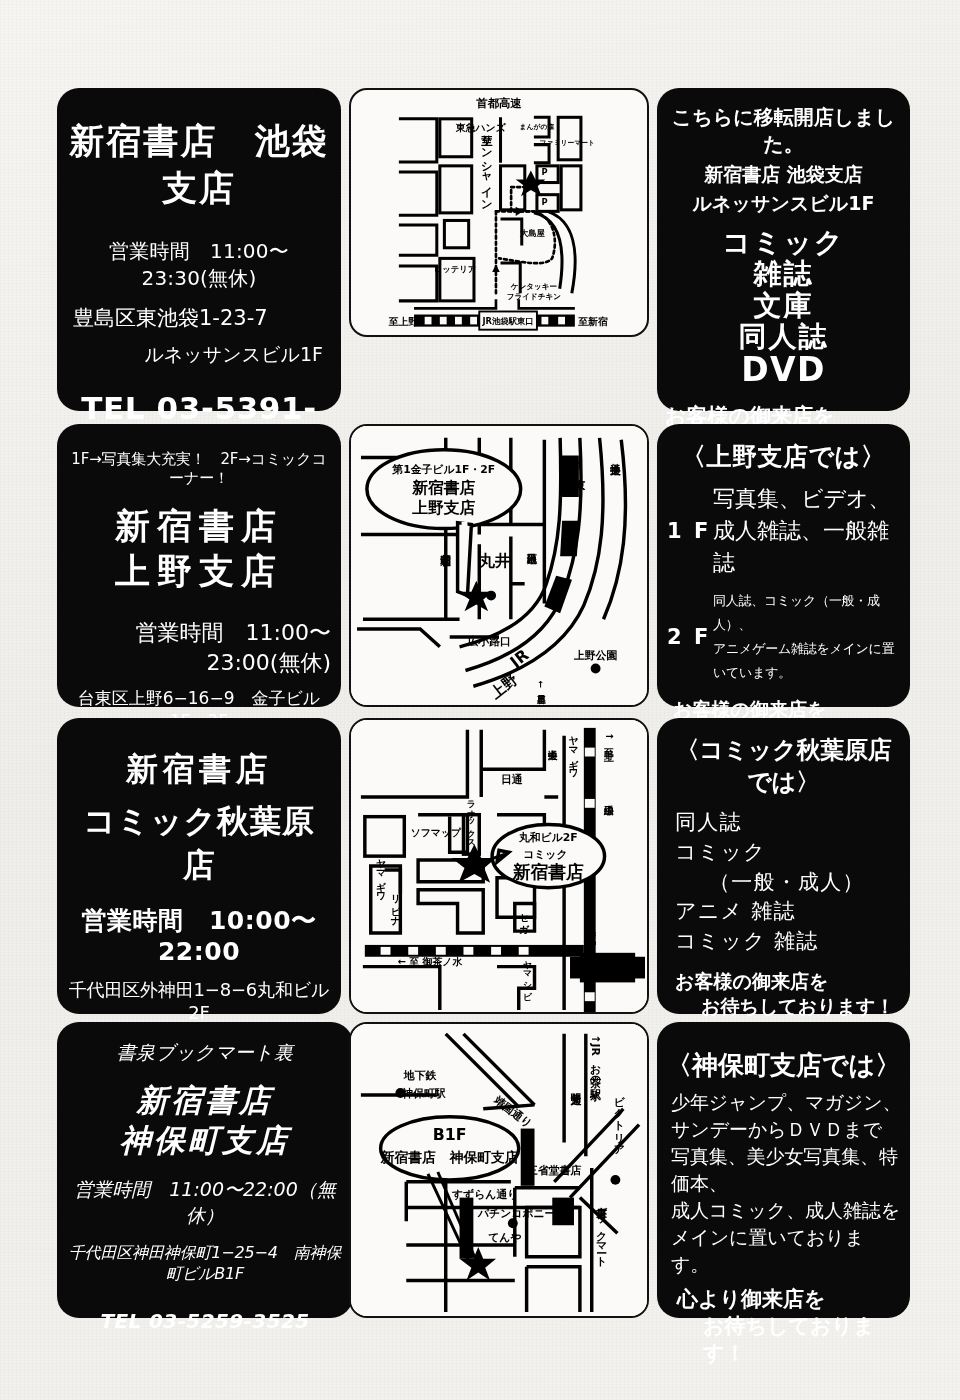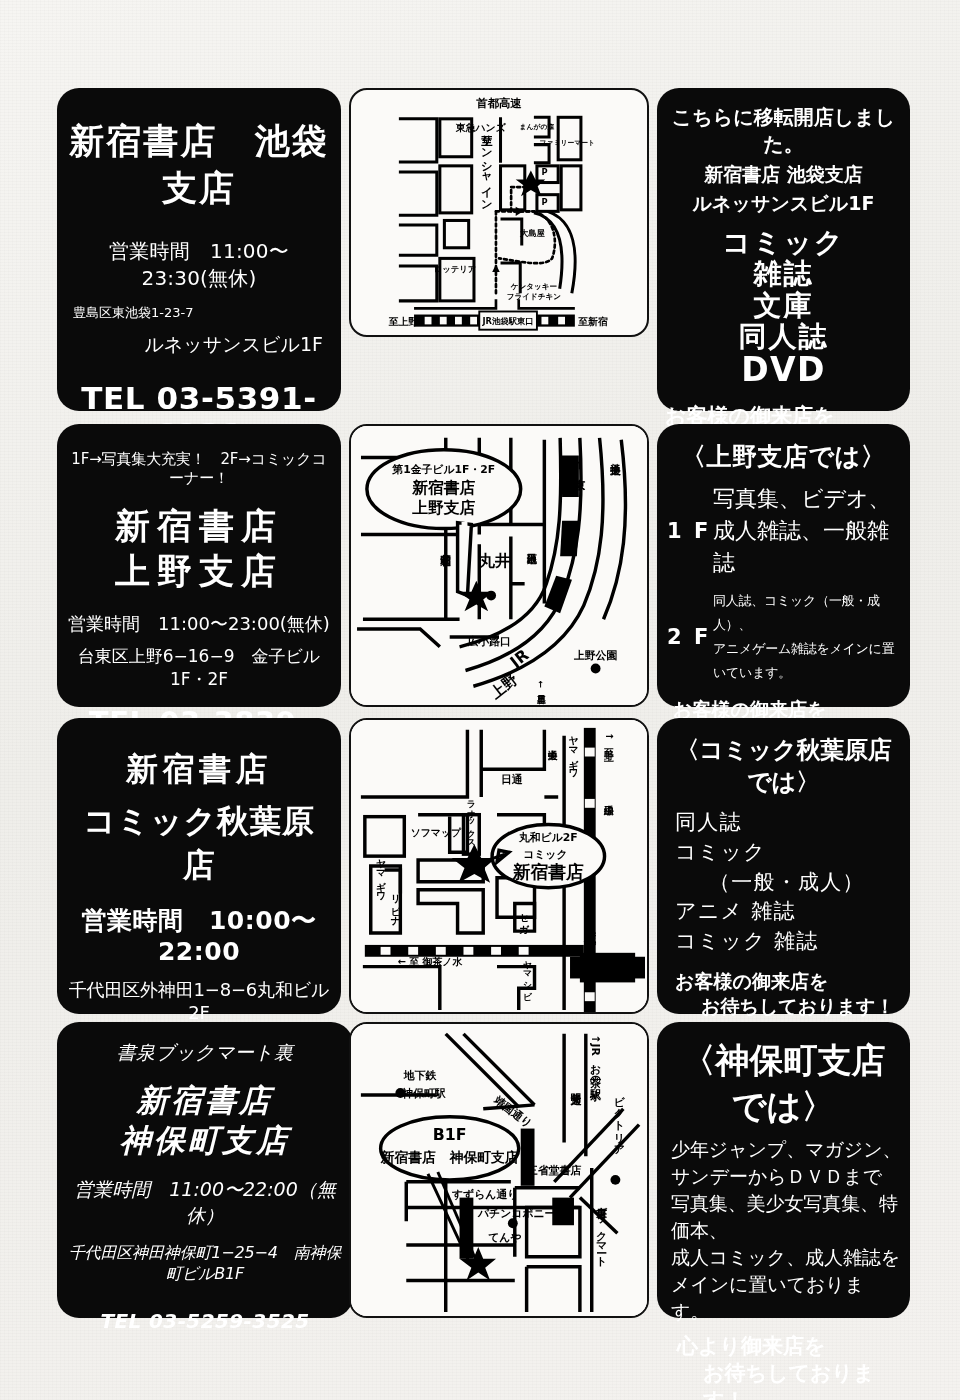--- a/index.html
+++ b/index.html
@@ -33,39 +33,39 @@
 
   .ctr{text-align:center;}
   .lft{text-align:left;}
   .rgt{text-align:right;}
   .tel{font-weight:bold;letter-spacing:.02em;}
 
   
   #p-ike-info{left:57px;top:88px;width:284px;height:323px;padding:14px 12px 10px;}
   #p-ike-info .title{font-size:35px;font-weight:bold;letter-spacing:.06em;margin-top:16px;}
   #p-ike-info .hours{font-size:20px;margin-top:26px;letter-spacing:.01em;}
-  #p-ike-info .addr1{font-size:13px;margin-top:12px;padding-left:4px;}
+  #p-ike-info .addr1{font-size:21px;margin-top:12px;padding-left:4px;}
   #p-ike-info .addr2{font-size:19px;margin-top:10px;padding-right:6px;}
   #p-ike-info .tel{font-size:31px;margin-top:22px;}
 
   #p-ike-map{left:349px;top:88px;width:300px;height:249px;}
   #p-ike-promo{left:657px;top:88px;width:253px;height:323px;padding:10px 8px;}
   #p-ike-promo .l1{font-size:20px;font-weight:bold;margin-top:6px;}
   #p-ike-promo .l2{font-size:19px;font-weight:bold;margin-top:4px;}
   #p-ike-promo .l3{font-size:19px;font-weight:bold;margin-top:3px;}
   #p-ike-promo .big{font-size:28px;font-weight:bold;letter-spacing:.07em;line-height:1.12;margin-top:10px;}
   #p-ike-promo .big .dvd{font-size:33px;letter-spacing:.04em;}
   #p-ike-promo .welcome{font-size:21px;font-weight:bold;margin-top:14px;line-height:1.3;}
   #p-ike-promo .welcome .i2{padding-left:26px;}
 
   
   #p-ueno-info{left:57px;top:424px;width:284px;height:283px;padding:22px 10px;}
   #p-ueno-info .ribbon{font-size:15px;margin-top:4px;letter-spacing:-.01em;}
   #p-ueno-info .title{font-size:35px;font-weight:bold;letter-spacing:.2em;margin-top:16px;line-height:1.28;}
-  #p-ueno-info .hours{font-size:18px;margin-top:18px;}
+  #p-ueno-info .hours{font-size:22px;margin-top:24px;text-align:right;}
   #p-ueno-info .addr{font-size:17px;margin-top:9px;}
   #p-ueno-info .tel{font-size:29px;margin-top:14px;}
 
   #p-ueno-map{left:349px;top:424px;width:300px;height:283px;}
   #p-ueno-promo{left:657px;top:424px;width:253px;height:283px;padding:10px 8px;}
   #p-ueno-promo .hd{font-size:25px;font-weight:bold;letter-spacing:.02em;margin-top:6px;}
   #p-ueno-promo .frow{display:flex;align-items:center;margin-top:10px;text-align:left;}
   #p-ueno-promo .fl{font-size:21px;font-weight:bold;width:48px;flex:0 0 48px;text-align:center;letter-spacing:.12em;}
   #p-ueno-promo .fv{font-size:22px;line-height:1.45;}
   #p-ueno-promo .fv.small{font-size:13px;line-height:1.85;letter-spacing:-.02em;}
@@ -92,21 +92,21 @@
   
   #p-jim-info{left:57px;top:1022px;width:296px;height:296px;padding:10px;font-style:italic;}
   #p-jim-info .ribbon{font-size:19px;margin-top:8px;letter-spacing:.02em;}
   #p-jim-info .title{font-size:31px;font-weight:bold;letter-spacing:.1em;margin-top:14px;line-height:1.3;}
   #p-jim-info .hours{font-size:19px;margin-top:16px;}
   #p-jim-info .addr{font-size:16px;margin-top:14px;letter-spacing:-.01em;}
   #p-jim-info .tel{font-size:20px;margin-top:24px;}
 
   #p-jim-map{left:349px;top:1022px;width:300px;height:296px;}
   #p-jim-promo{left:657px;top:1022px;width:253px;height:296px;padding:10px 8px;}
-  #p-jim-promo .hd{font-size:34px;font-weight:bold;margin-top:6px;}
+  #p-jim-promo .hd{font-size:26px;font-weight:bold;margin-top:16px;}
   #p-jim-promo .body{text-align:left;margin-top:6px;padding-left:6px;}
   #p-jim-promo .body div{font-size:19px;line-height:1.42;letter-spacing:-.005em;}
   #p-jim-promo .welcome{font-size:21px;font-weight:bold;margin-top:8px;line-height:1.3;text-align:left;padding-left:12px;}
   #p-jim-promo .welcome .i2{padding-left:26px;}
 
   
   .mapsvg{display:block;width:100%;height:100%;}
 </style>
 </head>
 <body>

